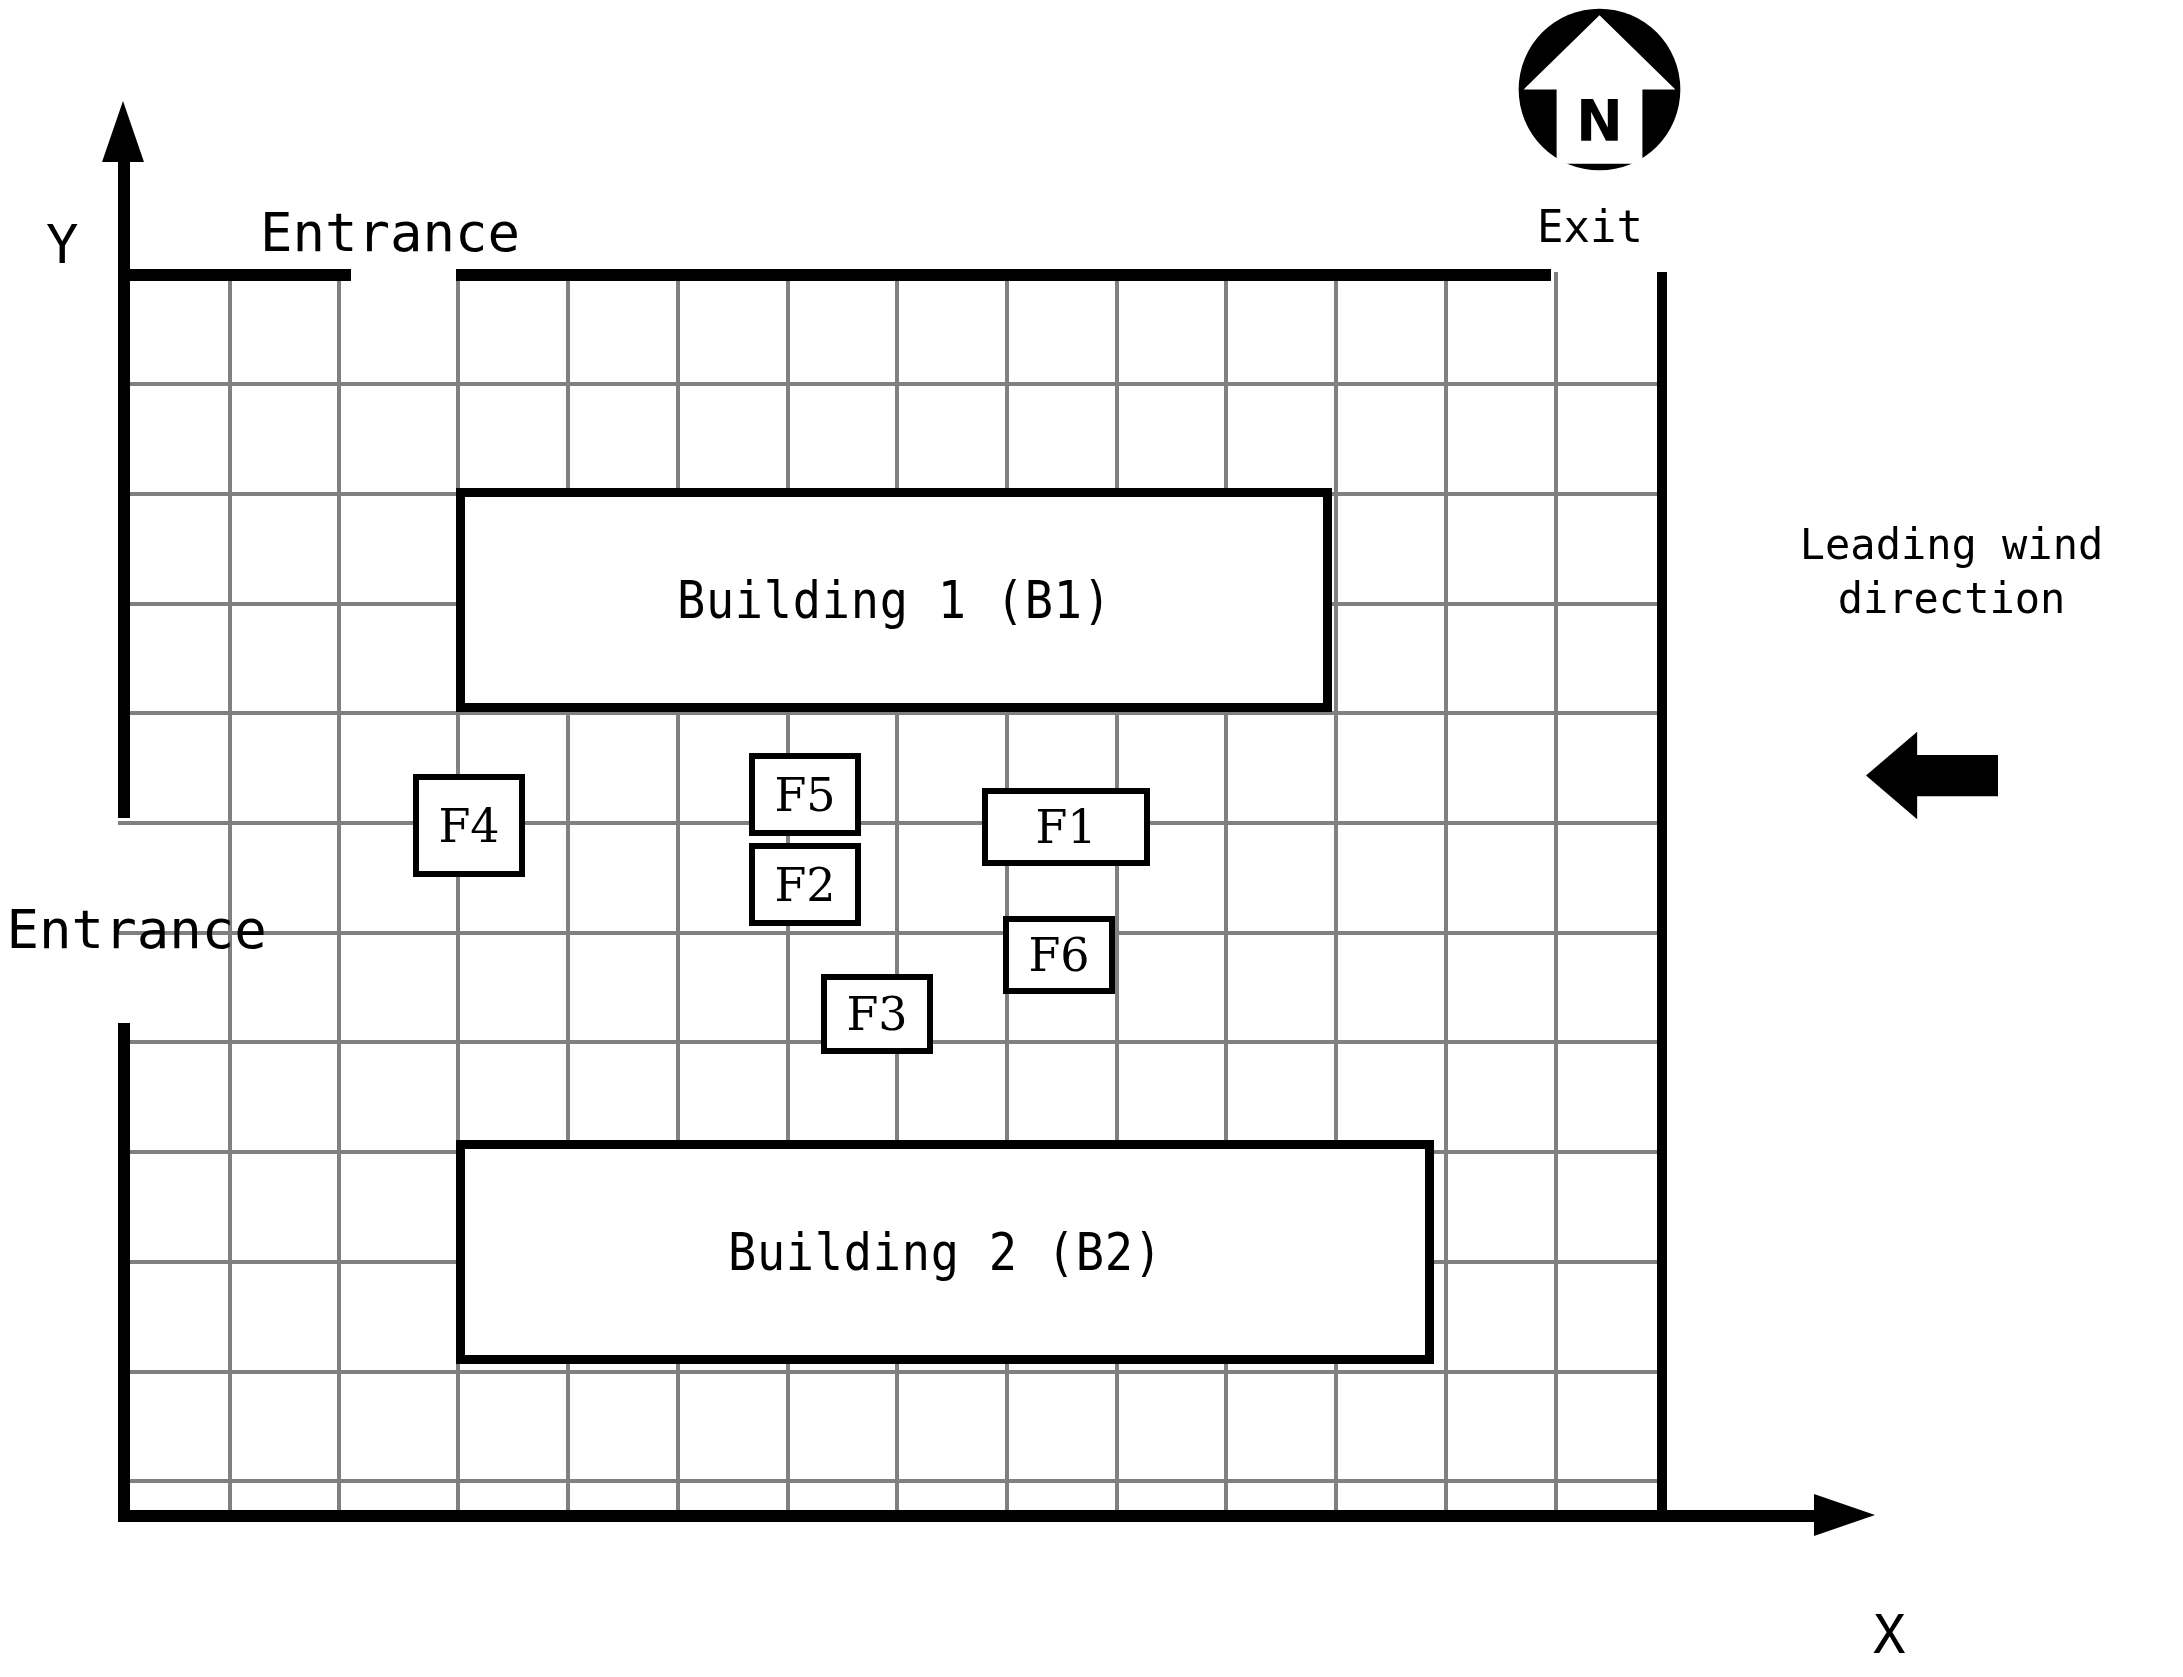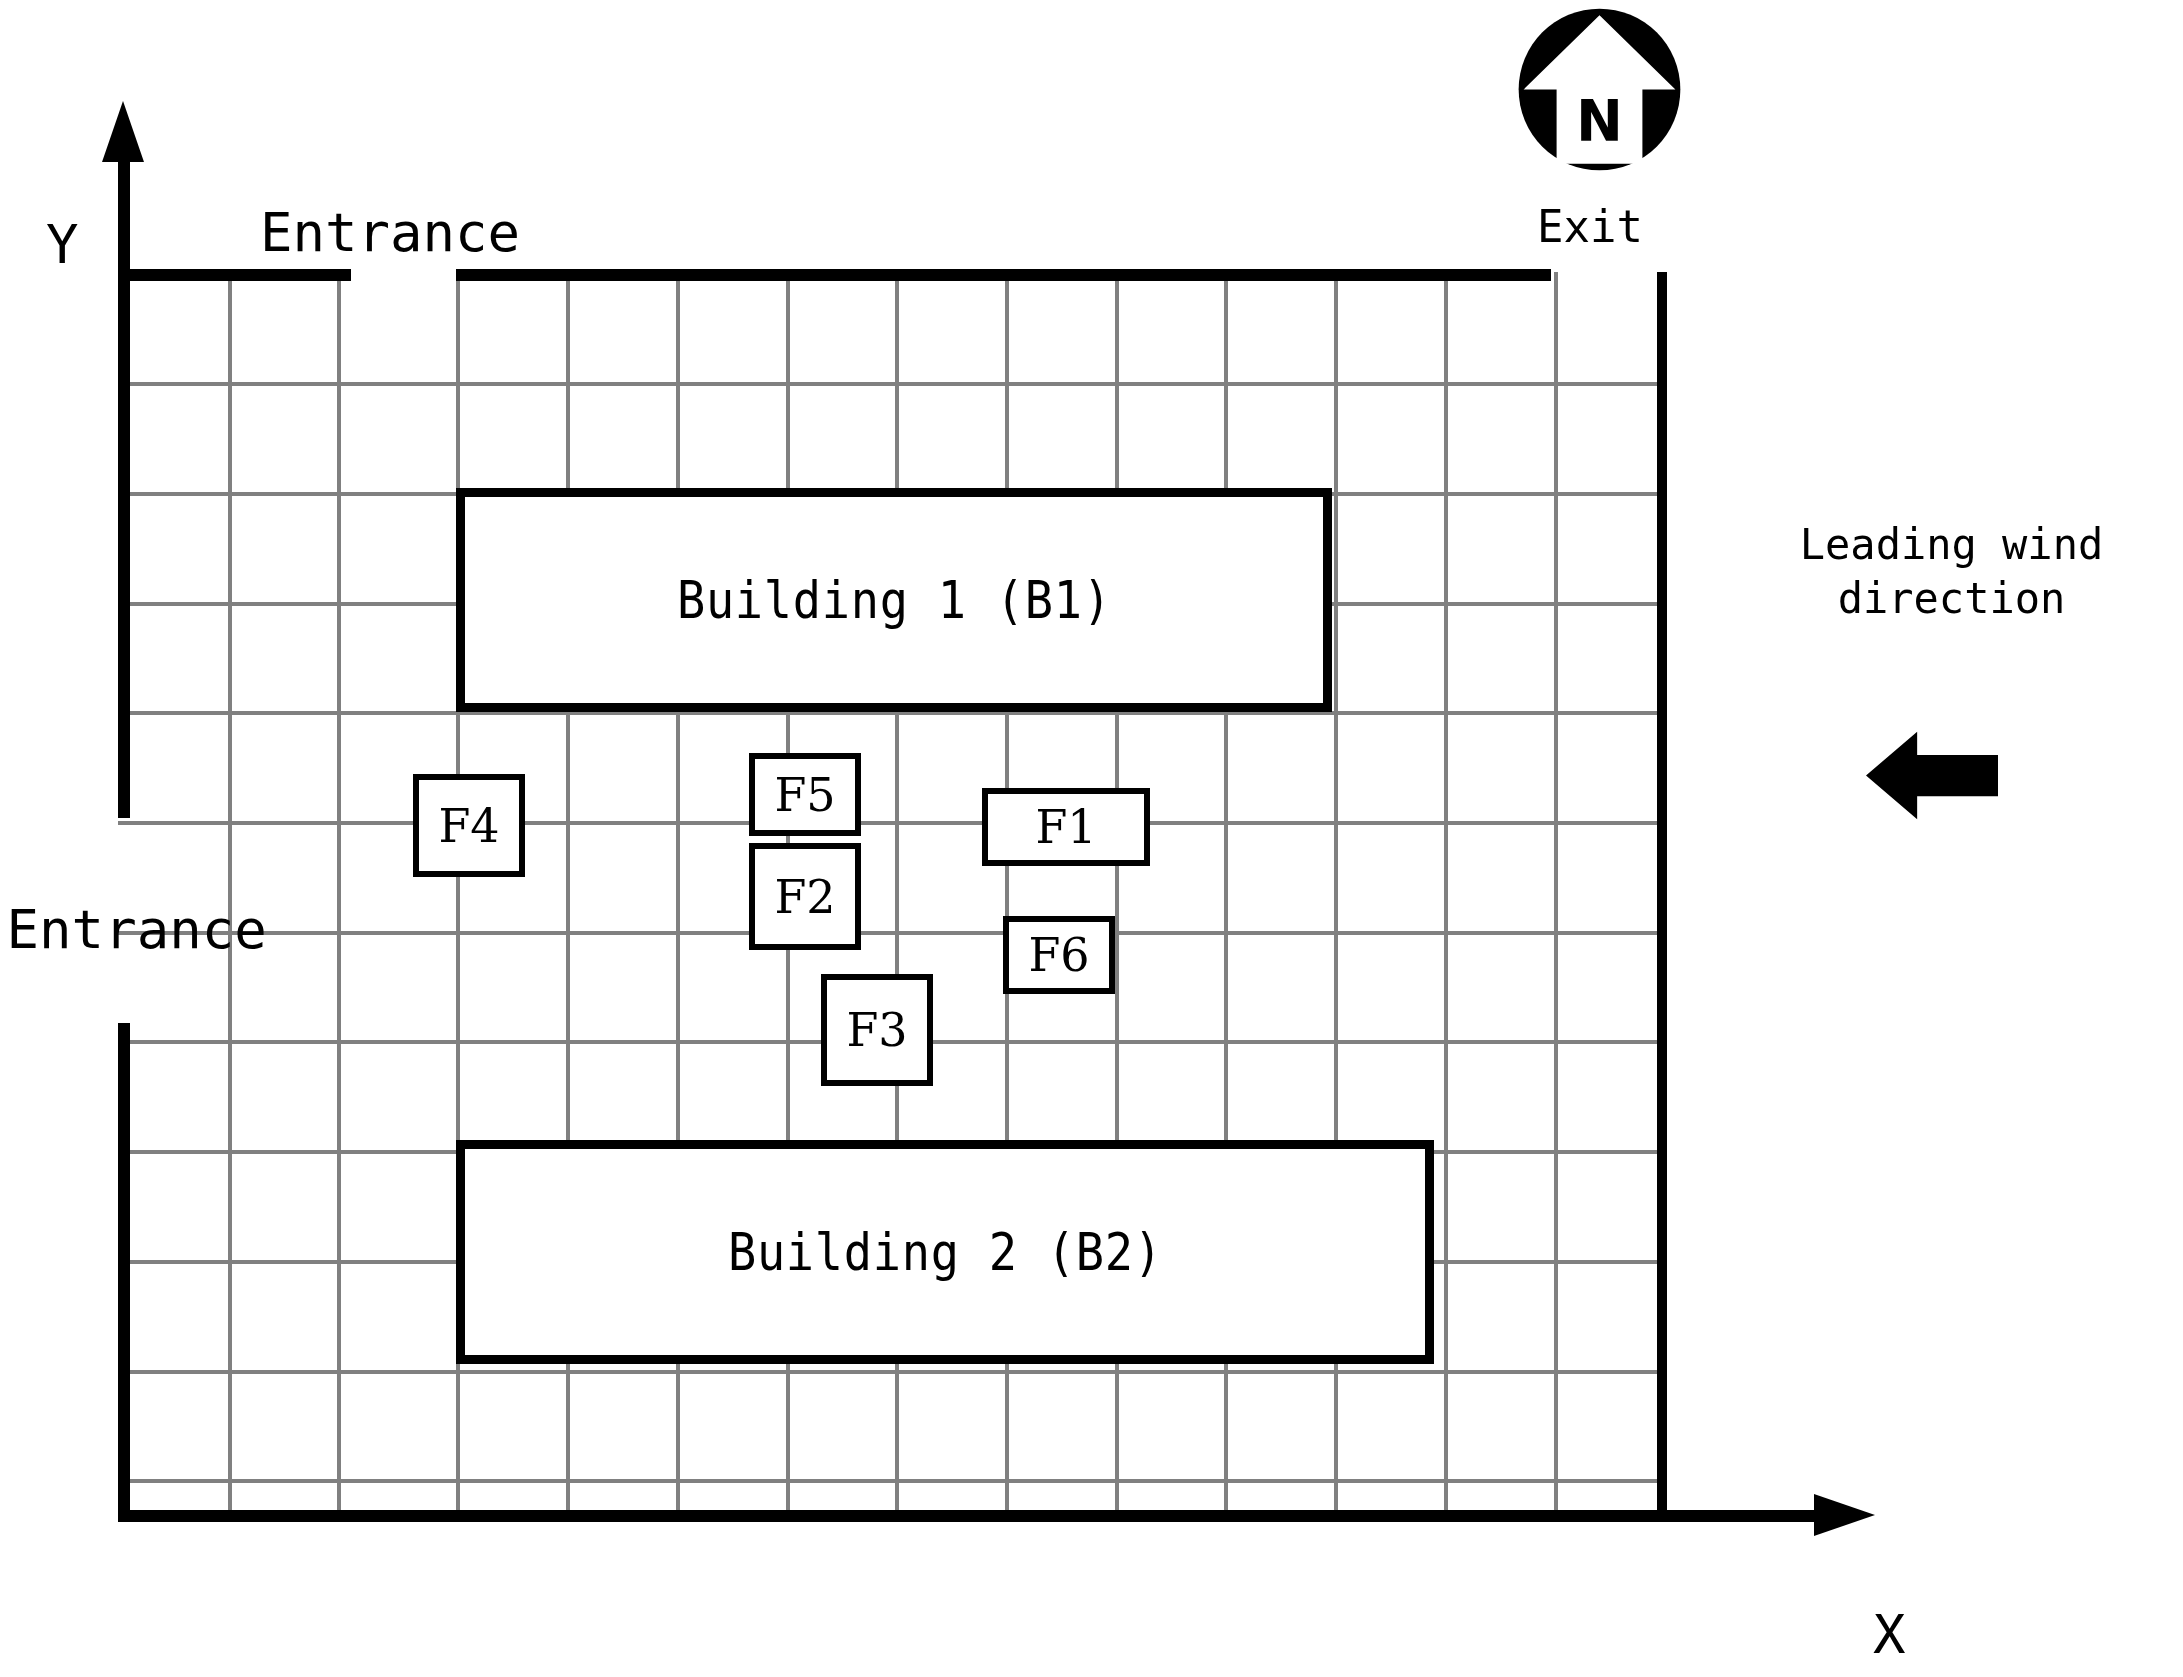--- a/index.html
+++ b/index.html
@@ -182,33 +182,33 @@
   </div>
 
   <div class="facility" style="left:413px; top:774px; width:112px; height:103px;">
     <span class="facility-label">F4</span>
   </div>
 
   <div class="facility" style="left:749px; top:753px; width:112px; height:83px;">
     <span class="facility-label">F5</span>
   </div>
 
-  <div class="facility" style="left:749px; top:843px; width:112px; height:107px;">
+  <div class="facility" style="left:749px; top:843px; width:112px; height:83px;">
     <span class="facility-label">F2</span>
   </div>
 
   <div class="facility" style="left:982px; top:788px; width:168px; height:78px;">
     <span class="facility-label">F1</span>
   </div>
 
   <div class="facility" style="left:1003px; top:916px; width:112px; height:78px;">
     <span class="facility-label">F6</span>
   </div>
 
-  <div class="facility" style="left:821px; top:974px; width:112px; height:112px;">
+  <div class="facility" style="left:821px; top:974px; width:112px; height:80px;">
     <span class="facility-label">F3</span>
   </div>
 
 
   <div class="wind-text">
     <div>Leading wind</div>
     <div>direction</div>
   </div>
 
   <div class="wind-arrow">

